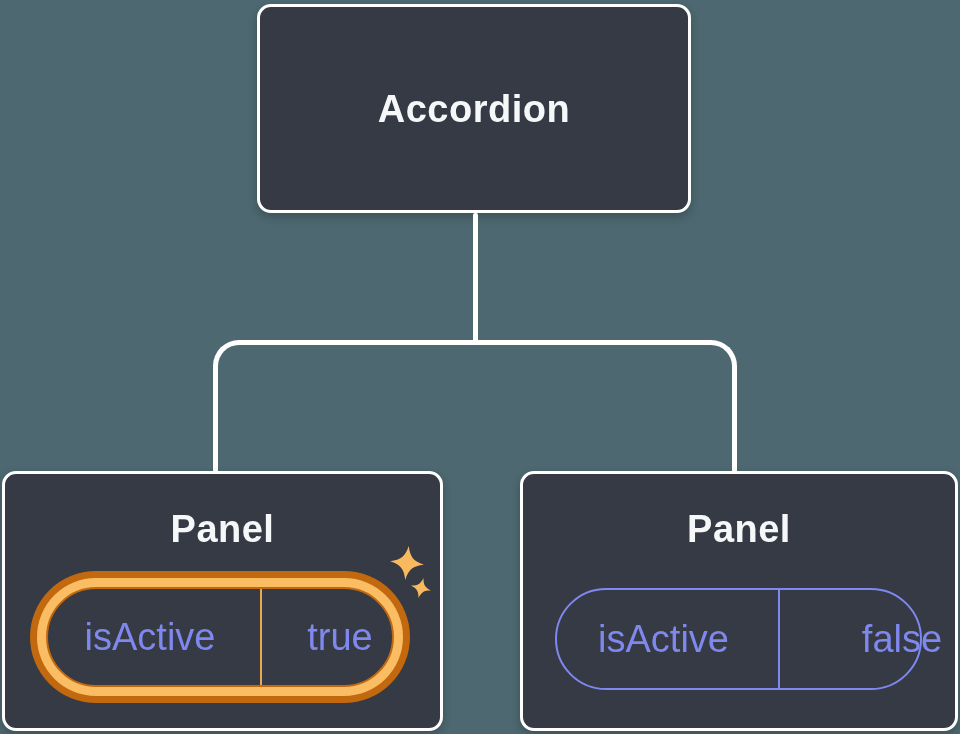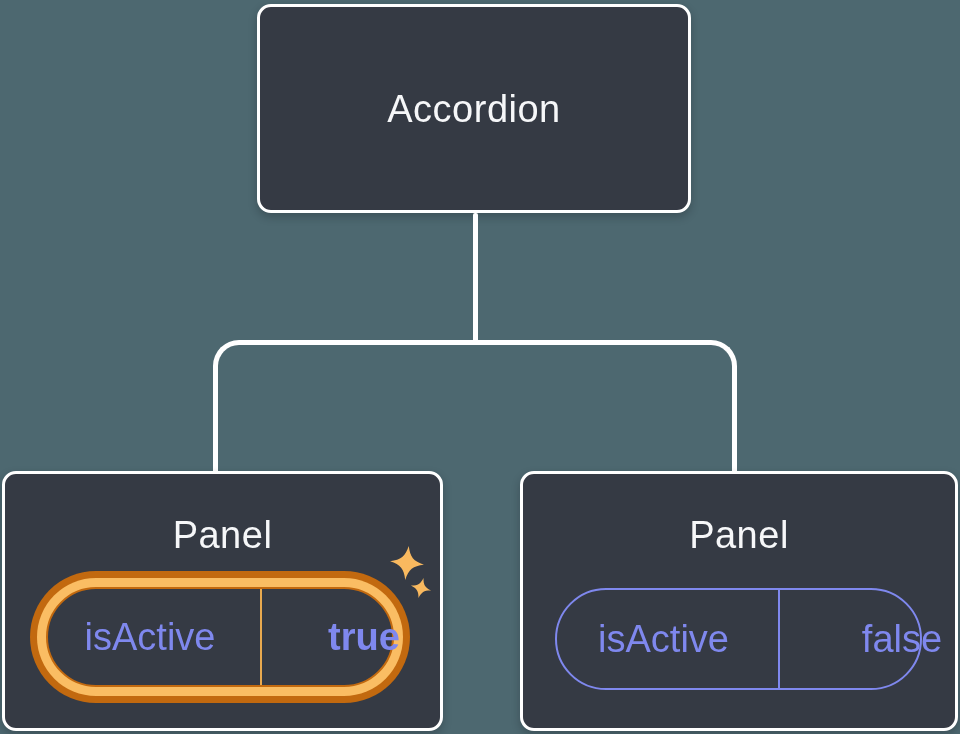--- a/index.html
+++ b/index.html
@@ -20,24 +20,24 @@
   }
   .accordion-box{
     left:257px;top:4px;width:434px;height:209px;
     display:flex;align-items:center;justify-content:center;
   }
   .panel-left{left:2px;top:471px;width:441px;height:260px;}
   .panel-right{left:520px;top:471px;width:438px;height:260px;}
 
   .title{
     color:var(--title-text,#F6F7F9);
-    font-size:38px;font-weight:400;line-height:44px;
+    font-size:38px;font-weight:700;line-height:44px;
     letter-spacing:.5px;
   }
-  .panel-title{position:absolute;left:0;right:0;top:39px;text-align:center;}
+  .panel-title{position:absolute;left:0;right:0;top:33px;text-align:center;}
 
   
   .connector-stem{
     position:absolute;left:473px;top:213px;width:5px;height:129px;
     background:var(--connector,#FFFFFF);border-radius:2px;
   }
   .connector-bracket{
     position:absolute;box-sizing:border-box;
     left:213px;top:340px;width:524px;height:131px;
     border-style:solid;border-color:var(--connector,#FFFFFF);
@@ -61,21 +61,21 @@
     box-shadow:0 0 0 9px var(--highlight-gold,#FABD63),
                0 0 0 16px var(--highlight-orange,#C2690F);
   }
   .pill-inactive{
     left:32px;top:114px;width:367px;height:102px;
     border:2px solid var(--state-text,#7F88EE);
     border-radius:51px;
   }
   .seg{display:flex;align-items:center;justify-content:center;flex:none;}
   .pill-active .seg-key{width:204px;}
-  .pill-active .seg-value{width:140px;font-weight:700;margin-left:24px;}
+  .pill-active .seg-value{width:140px;font-weight:400;}
   .pill-inactive .seg-key{width:213px;}
   .pill-inactive .seg-value{width:148px;margin-left:40px;}
   .divider{width:2px;flex:none;}
   .divider-active{background:var(--divider-active,#E8A94F);}
   .divider-inactive{background:var(--state-text,#7F88EE);}
 
   
   .sparkle{position:absolute;z-index:3;}
   .sparkle svg{display:block;}
   .sparkle-large{left:384px;top:71px;width:36px;height:36px;transform:rotate(6deg);}

